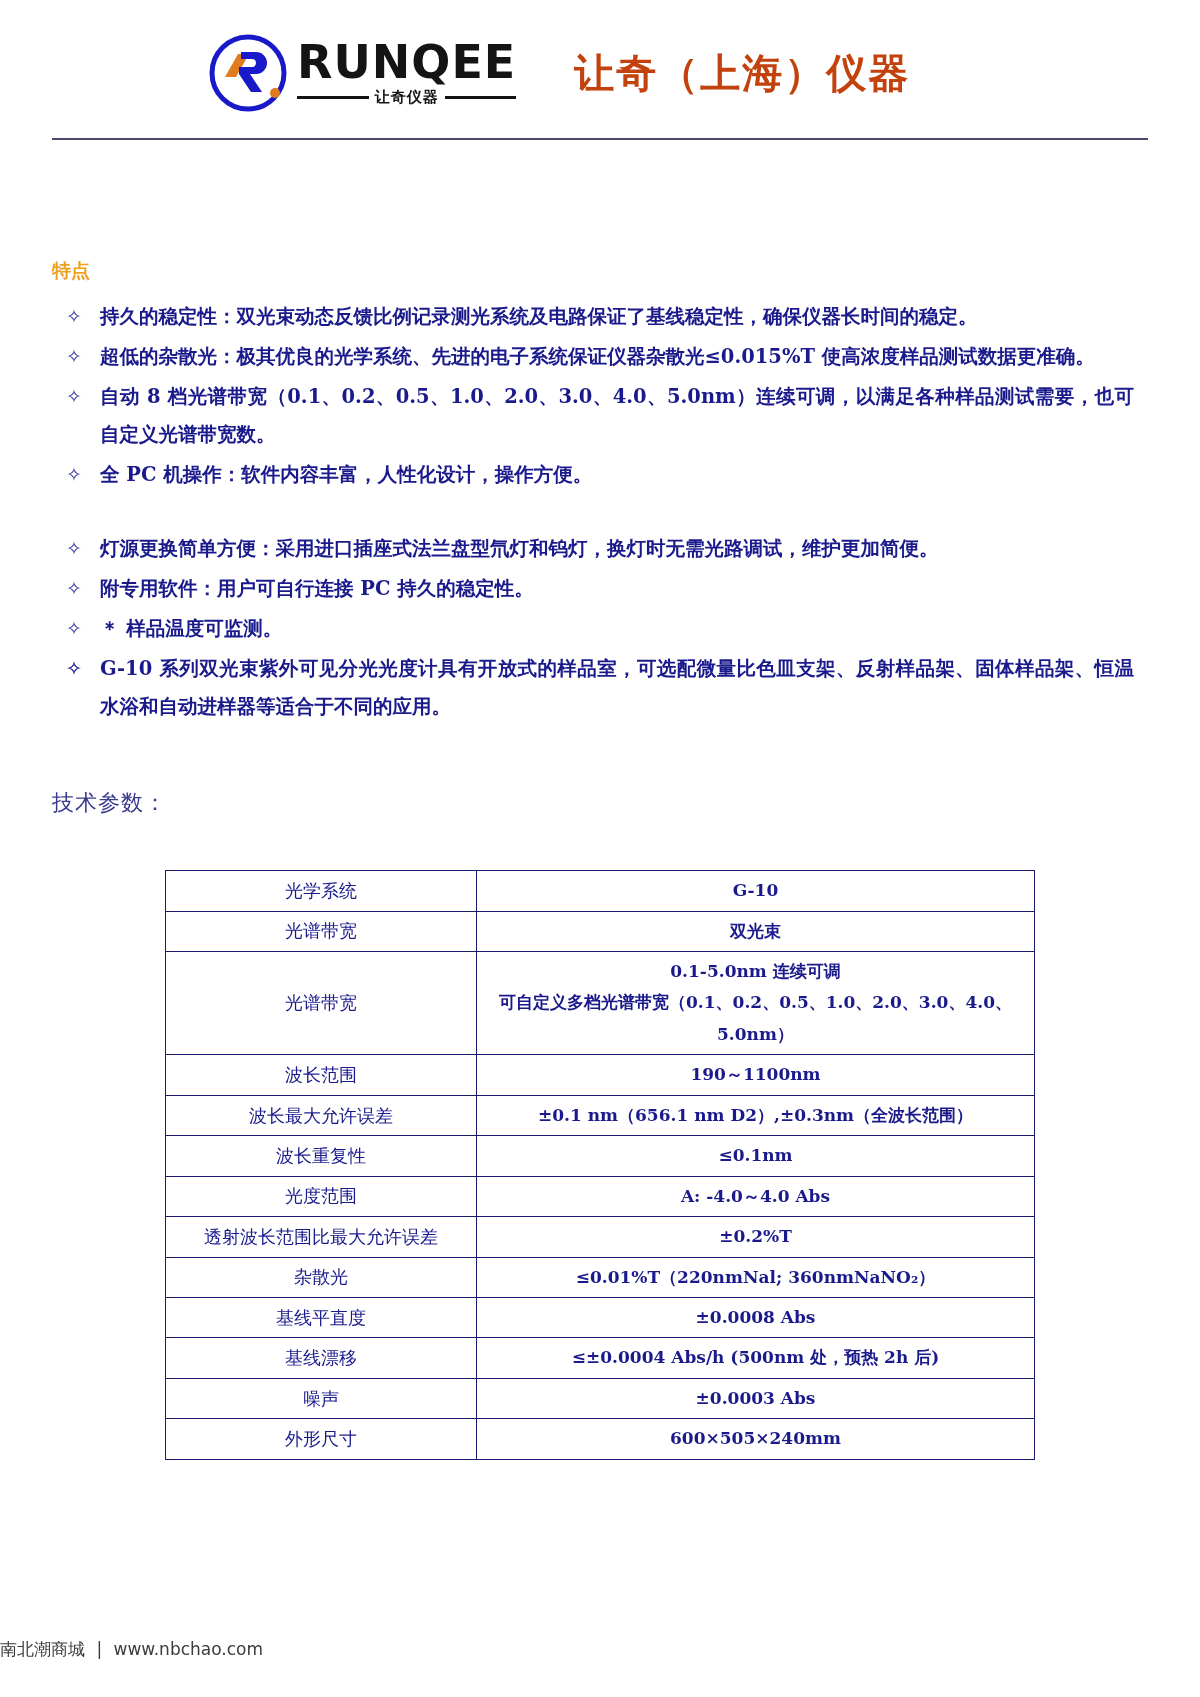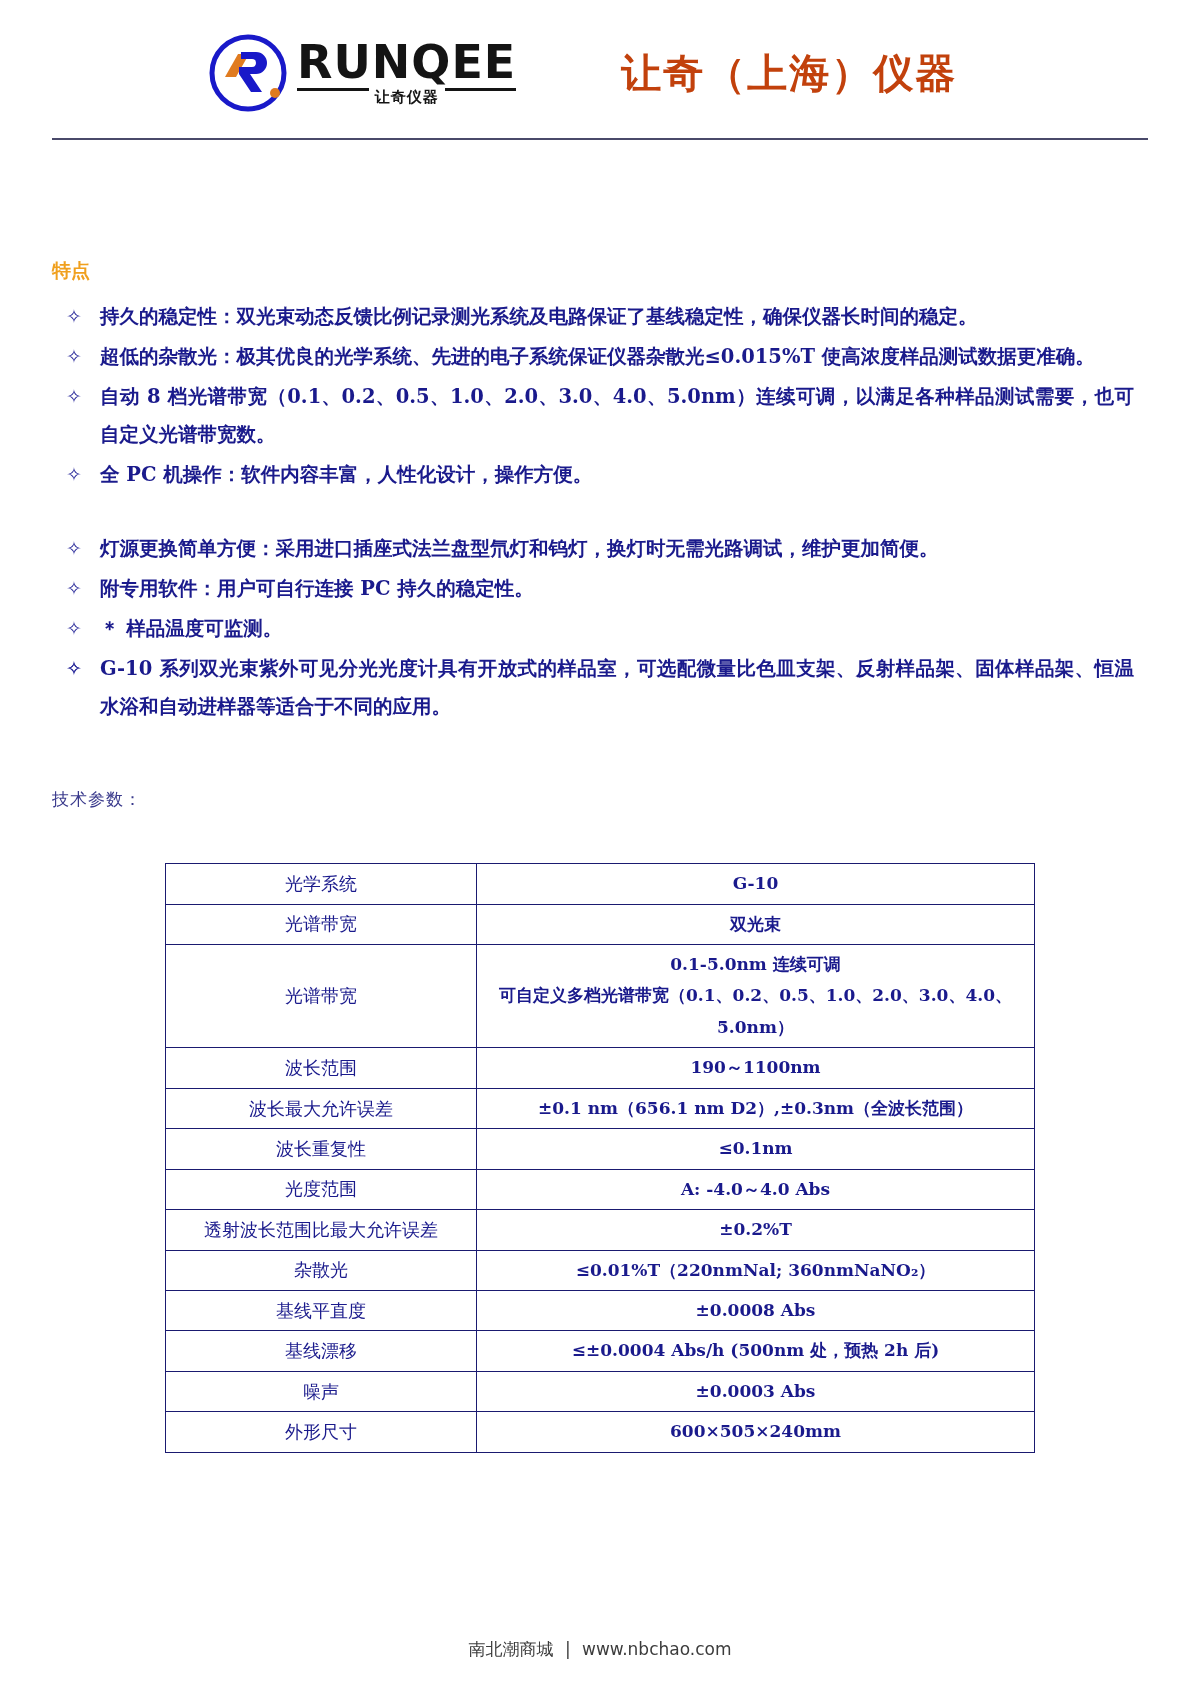--- a/index.html
+++ b/index.html
@@ -19,21 +19,20 @@
     box-sizing: border-box;
     position: relative;
     background: #fff;
   }
 
   
   .header {
     padding: 30px 60px 0 60px;
     display: flex;
     align-items: center;
-    gap: 47px;
   }
   .logo-block {
     display: flex;
     align-items: center;
     margin-left: 145px;
   }
   .logo-mark {
     position: relative;
     width: 86px;
     height: 86px;
@@ -50,20 +49,21 @@
     font-family: "DejaVu Sans", "Liberation Sans", sans-serif;
     font-weight: bold;
     font-size: 46px;
     letter-spacing: 1px;
     color: #141414;
     line-height: 1;
   }
   .logo-sub-rule {
     margin-top: 3px;
     display: flex;
+    align-items: center;
     width: 100%;
   }
   .logo-sub-rule .rule {
     flex: 1 1 auto;
     height: 3px;
     background: #141414;
   }
   .logo-sub-rule .sub-cn {
     font-family: "DejaVu Sans", "Liberation Sans", sans-serif;
     font-weight: bold;
@@ -125,21 +125,21 @@
   }
   ul.feature-list li.spaced {
     margin-top: 36px;
   }
 
   
   .tech-heading {
     margin: 62px 0 0 52px;
     color: #3a3a8c;
     font-family: Liberation Mono, monospace;
-    font-size: 17px;
+    font-size: 22px;
     letter-spacing: 1px;
   }
 
   .spec-table-wrap {
     margin: 52px auto 0 auto;
     width: 870px;
   }
   table.spec-table {
     border-collapse: collapse;
     width: 100%;
@@ -168,21 +168,20 @@
     display: block;
     line-height: 1.85;
   }
 
   
   .footer {
     position: absolute;
     left: 0;
     right: 0;
     bottom: 36px;
-    text-align: center;
     font-family: "DejaVu Sans", "Liberation Sans", sans-serif;
     font-size: 17px;
     color: #3c3c3c;
   }
   .footer .sep { margin: 0 6px; }
 </style>
 </head>
 <body>
 
 <div class="page">

